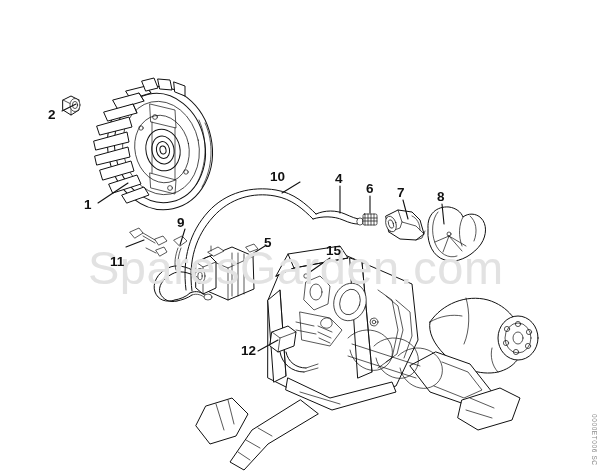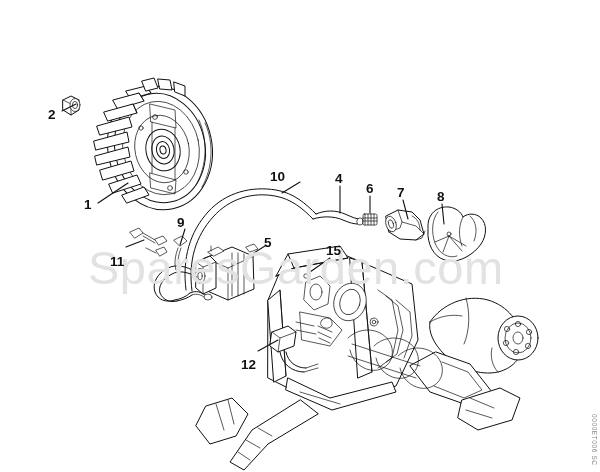--- a/index.html
+++ b/index.html
@@ -299,17 +299,17 @@
   <div class="callout" style="left:270px;top:170px;">10</div>
   <div class="callout" style="left:335px;top:172px;">4</div>
   <div class="callout" style="left:366px;top:182px;">6</div>
   <div class="callout" style="left:397px;top:186px;">7</div>
   <div class="callout" style="left:437px;top:190px;">8</div>
   <div class="callout" style="left:177px;top:216px;">9</div>
 
   <div class="callout" style="left:110px;top:255px;">11</div>
   <div class="callout" style="left:264px;top:236px;">5</div>
   <div class="callout" style="left:326px;top:244px;">15</div>
-  <div class="callout" style="left:241px;top:344px;margin-top:14px;">12</div>
+  <div class="callout" style="left:241px;top:344px;">12</div>
 
   <div class="diagcode">0000ET006 SC</div>
 
 </div>
 
 </body></html>

